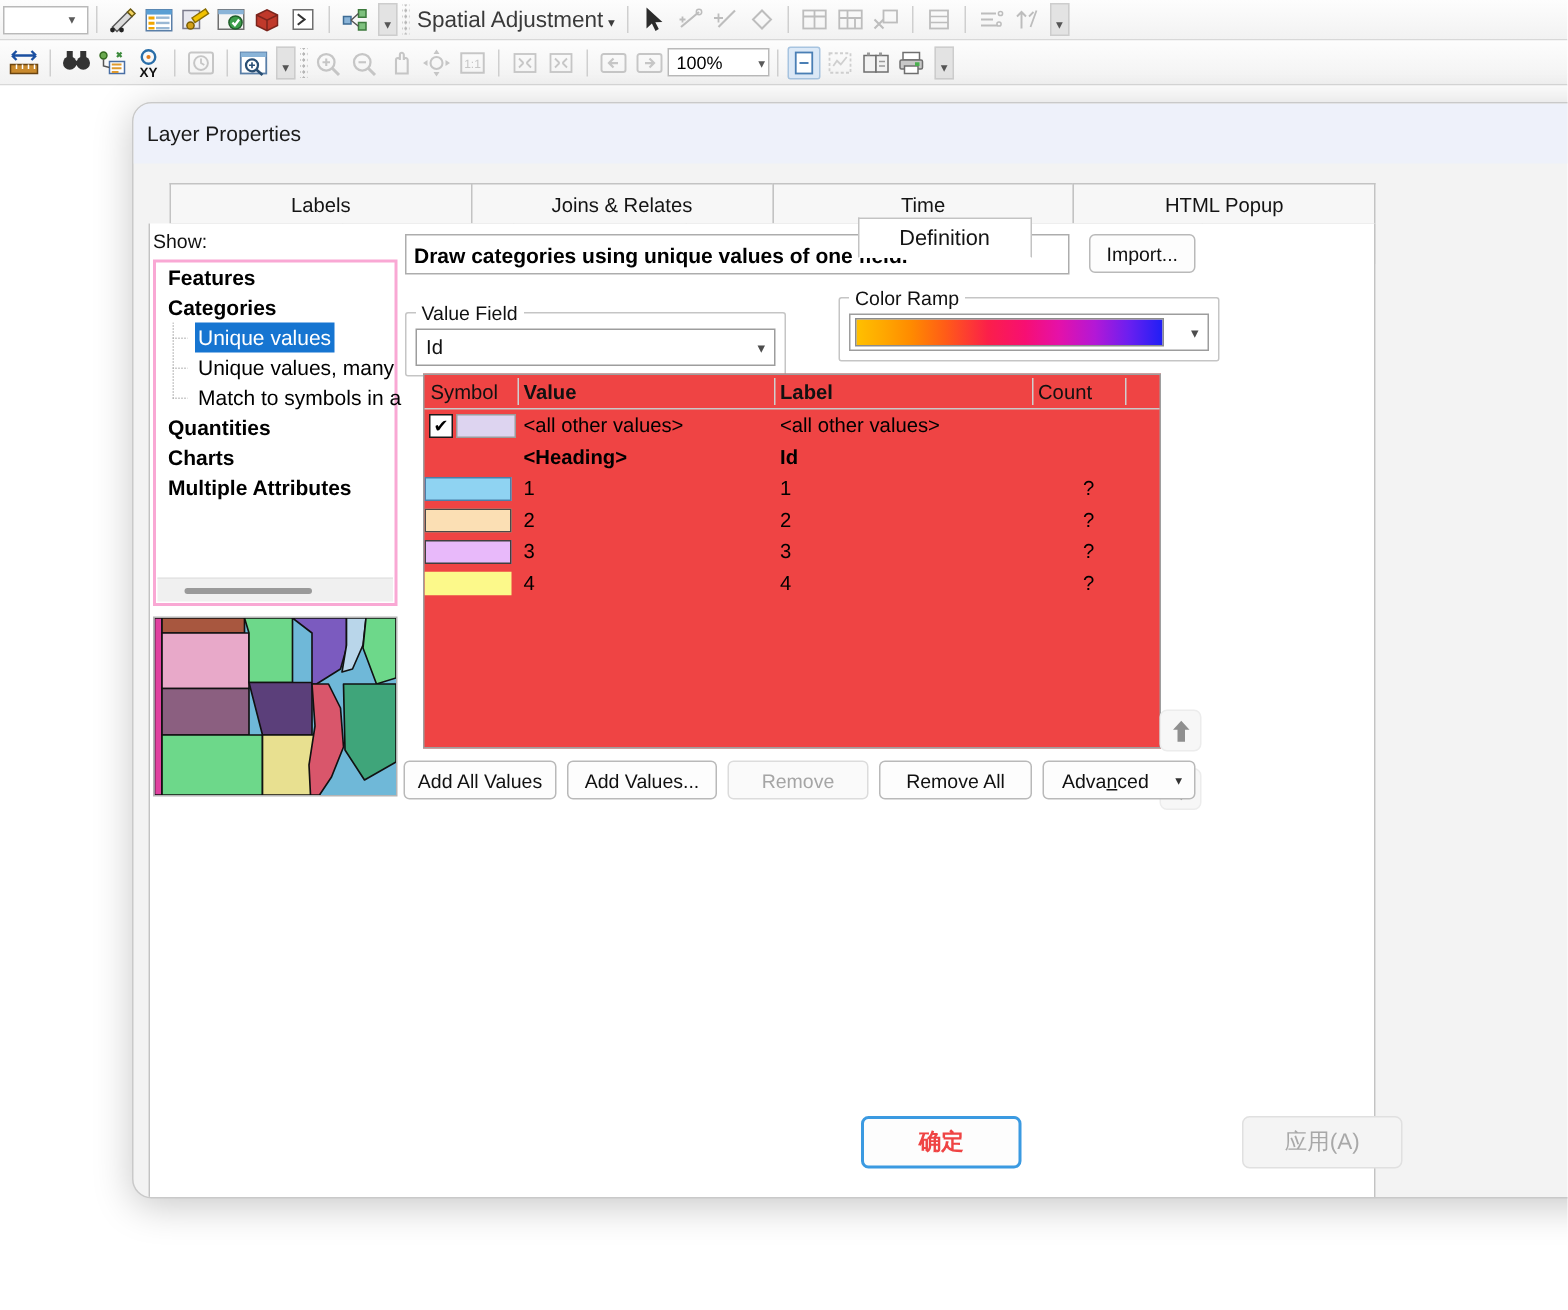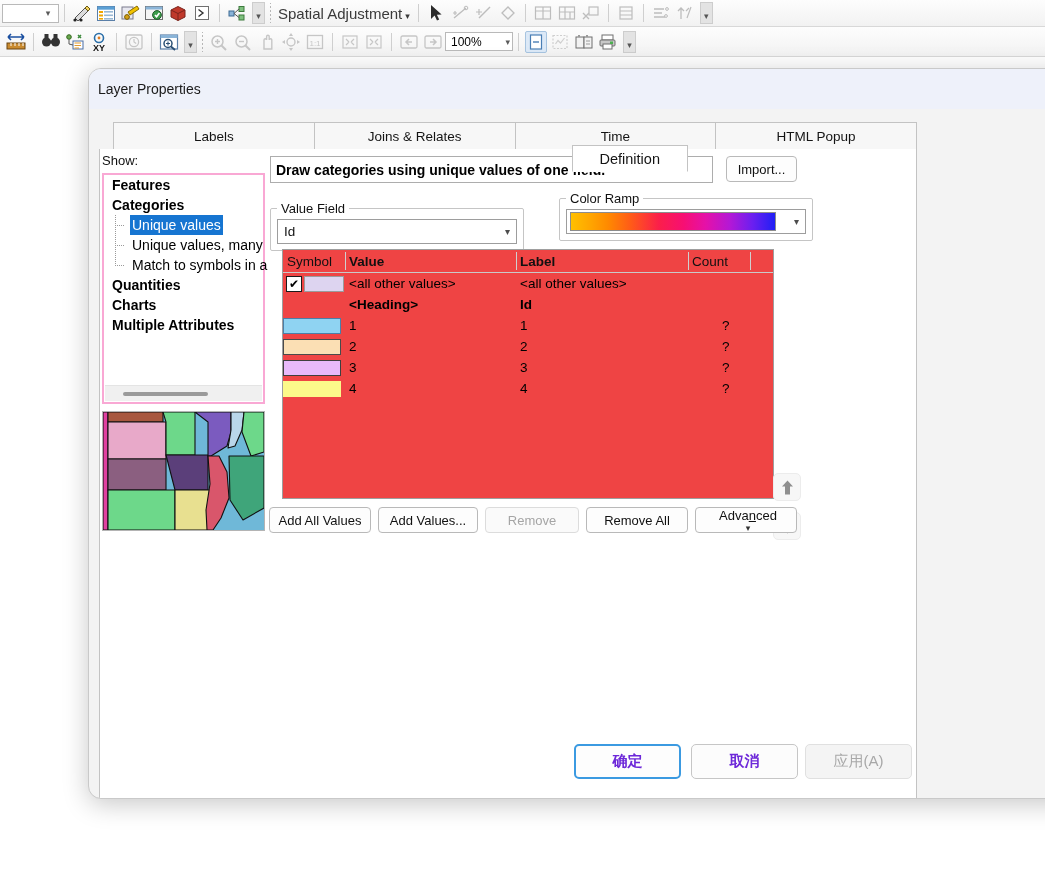--- a/index.html
+++ b/index.html
@@ -235,35 +235,35 @@
     position:absolute; top:358px; height:26px;
     background:#fdfdfd; border:1px solid #b9b9b9; border-radius:4px;
     display:flex; align-items:center; justify-content:center;
     font-size:13px; color:#111; cursor:default;
   }
   .vbtn.disabled { color:#a5a5a5; background:#fafafa; border-color:#dcdcdc; }
   #btn-add-all   { left:169px; width:102px; }
   #btn-add-values{ left:278px; width:100px; }
   #btn-remove    { left:385px; width:94px; }
   #btn-remove-all{ left:486px; width:102px; }
-  #btn-advanced  { left:595px; width:102px; justify-content:space-between; padding:0 8px 0 12px;flex-direction:column; }
+  #btn-advanced  { left:595px; width:102px; justify-content:space-between; padding:0 8px 0 12px; }
   #btn-advanced .adv-caret { font-size:9px; color:#333; }
   .ul-n { text-decoration:underline; }
 
   
   #dialog-footer { position:absolute; left:0; bottom:0; width:840px; height:66px; }
   .footer-btn {
     position:absolute; top:12px; height:35px; border-radius:5px;
     display:flex; align-items:center; justify-content:center;
-    font-size:15px; color:#6d28d9; cursor:default;
+    font-size:15px; color:#ef4444; cursor:default;
     background:#fcfcfc; border:1px solid #c6c6c6;
   }
   #btn-ok { left:485px; width:107px; border:2px solid #3b9ae1; background:#fdfdfd; font-weight:bold; }
   #btn-cancel { left:602px; width:107px; font-weight:bold; }
-  #btn-apply { left:716px; width:107px; color:#a8a8a8; background:#f4f4f4; border-color:#e0e0e0; }
+  #btn-apply { left:739px; width:107px; color:#a8a8a8; background:#f4f4f4; border-color:#e0e0e0; }
 
   
   #watermark {
     position:absolute; right:18px; bottom:16px;
     font-size:20px; color:#cfcfcf; letter-spacing:1px;
     font-family:"Liberation Sans", sans-serif; white-space:nowrap;
   }
 </style>
 </head>
 <body>
@@ -754,23 +754,20 @@
         <span><span>Adva</span><span class="ul-n">n</span><span>ced</span></span>
         <span class="adv-caret">▾</span>
       </div>
 
     </div>
 
     <div id="dialog-footer">
       <div class="footer-btn" id="btn-ok">
         <span>确定</span>
       </div>
-      <div class="footer-btn" id="btn-cancel">
-        <span>取消</span>
-      </div>
       <div class="footer-btn" id="btn-apply">
         <span>应用(A)</span>
       </div>
     </div>
 
   </div>
 
 
 </div>
 

